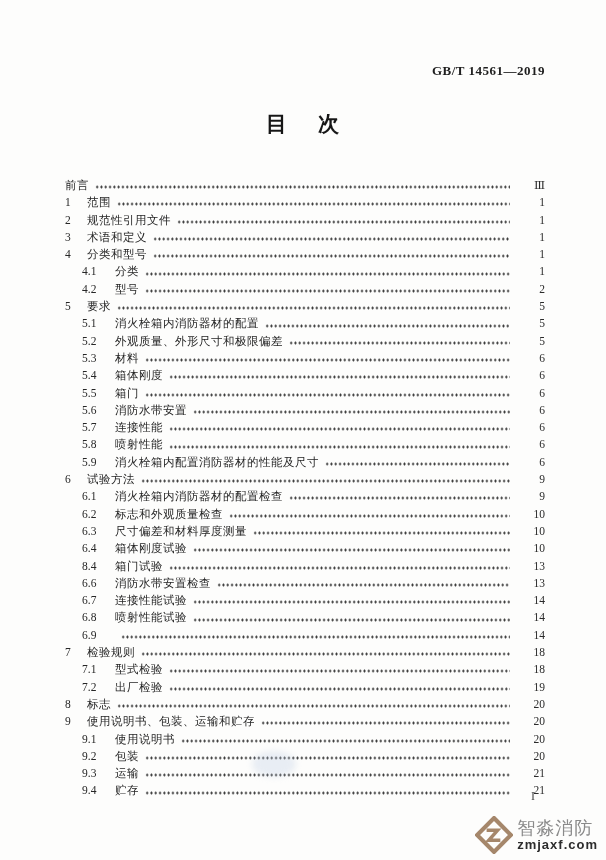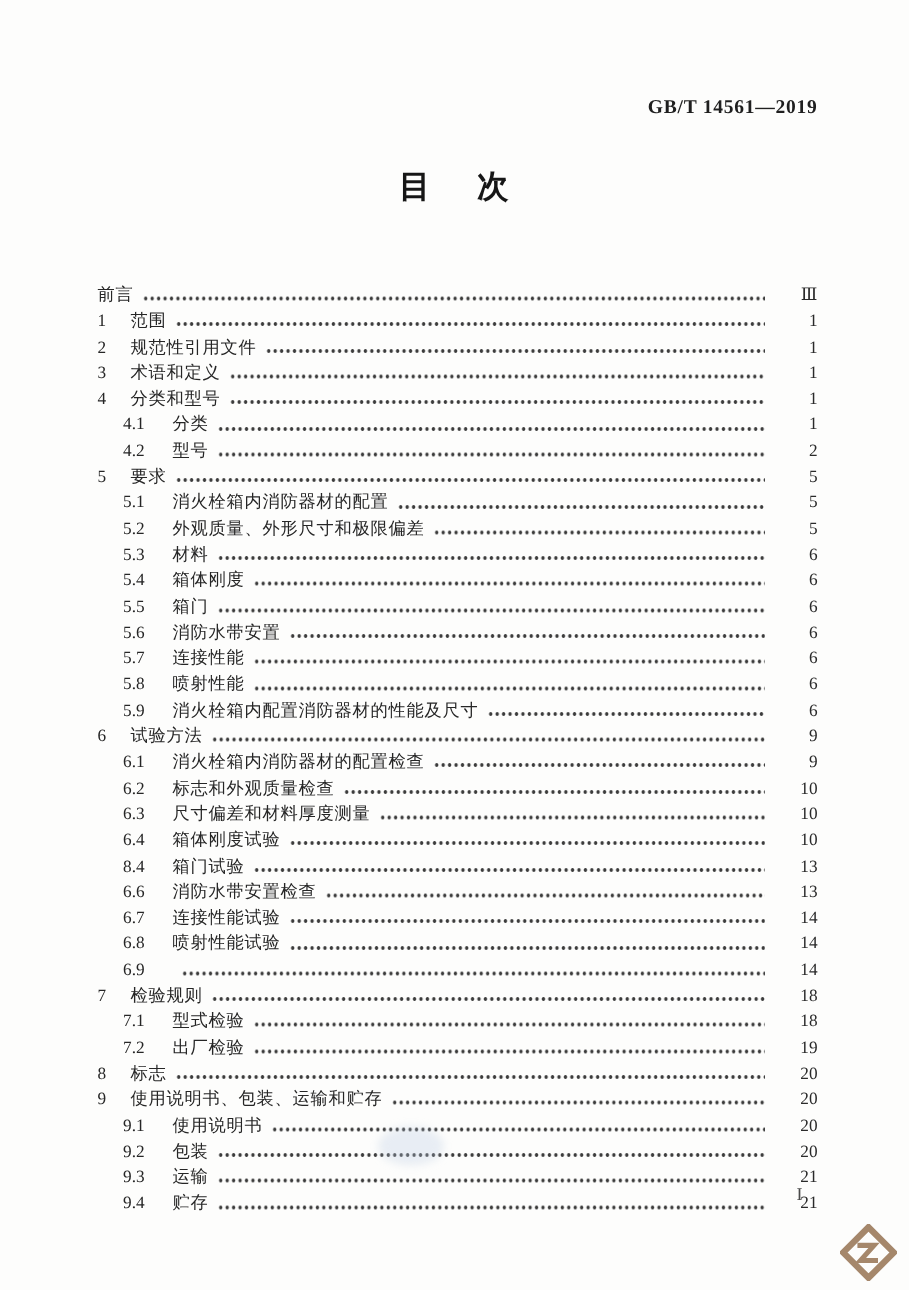--- a/index.html
+++ b/index.html
@@ -15,21 +15,21 @@
     position:absolute;top:63px;right:61px;
     font-size:13px;font-weight:bold;letter-spacing:0.5px;color:#1f1f1f;
   }
 
   .doc-title{
     position:absolute;top:110px;left:65px;right:61px;
     text-align:center;font-size:21px;font-weight:bold;color:#161616;
     letter-spacing:5px;white-space:pre;
   }
 
-  .toc-list{position:absolute;top:189px;left:65px;right:61px;}
+  .toc-list{position:absolute;top:177px;left:65px;right:61px;}
   .toc-row{
     display:flex;align-items:center;height:17.3px;
     font-size:11.5px;line-height:17.3px;white-space:nowrap;
   }
   .toc-row.level-1{padding-left:17px;justify-content:center;}
   .toc-num{flex:none;width:22px;}
   .toc-row.level-1 .toc-num{width:33px;}
   .toc-num:empty{display:none;}
   .toc-label{flex:none;letter-spacing:0.5px;}
   .toc-leader{
@@ -288,15 +288,19 @@
 
   <div class="smudge"></div>
 
   <div class="footer-page-num">I</div>
 
   <div class="brand">
     <svg class="brand-icon" viewBox="0 0 36 36">
       <path d="M18 2 L34 18 L18 34 L2 18 Z" fill="none" stroke="#a5876b" stroke-width="4"></path>
       <path d="M11 13.5 L21.5 13.5 L13 23 L24 23" fill="none" stroke="#a5876b" stroke-width="3.2"></path>
     </svg>
+    <div class="brand-text">
+      <span class="brand-name">智淼消防</span>
+      <span class="brand-site">zmjaxf.com</span>
+    </div>
   </div>
 
 </div>
 
 </body></html>

